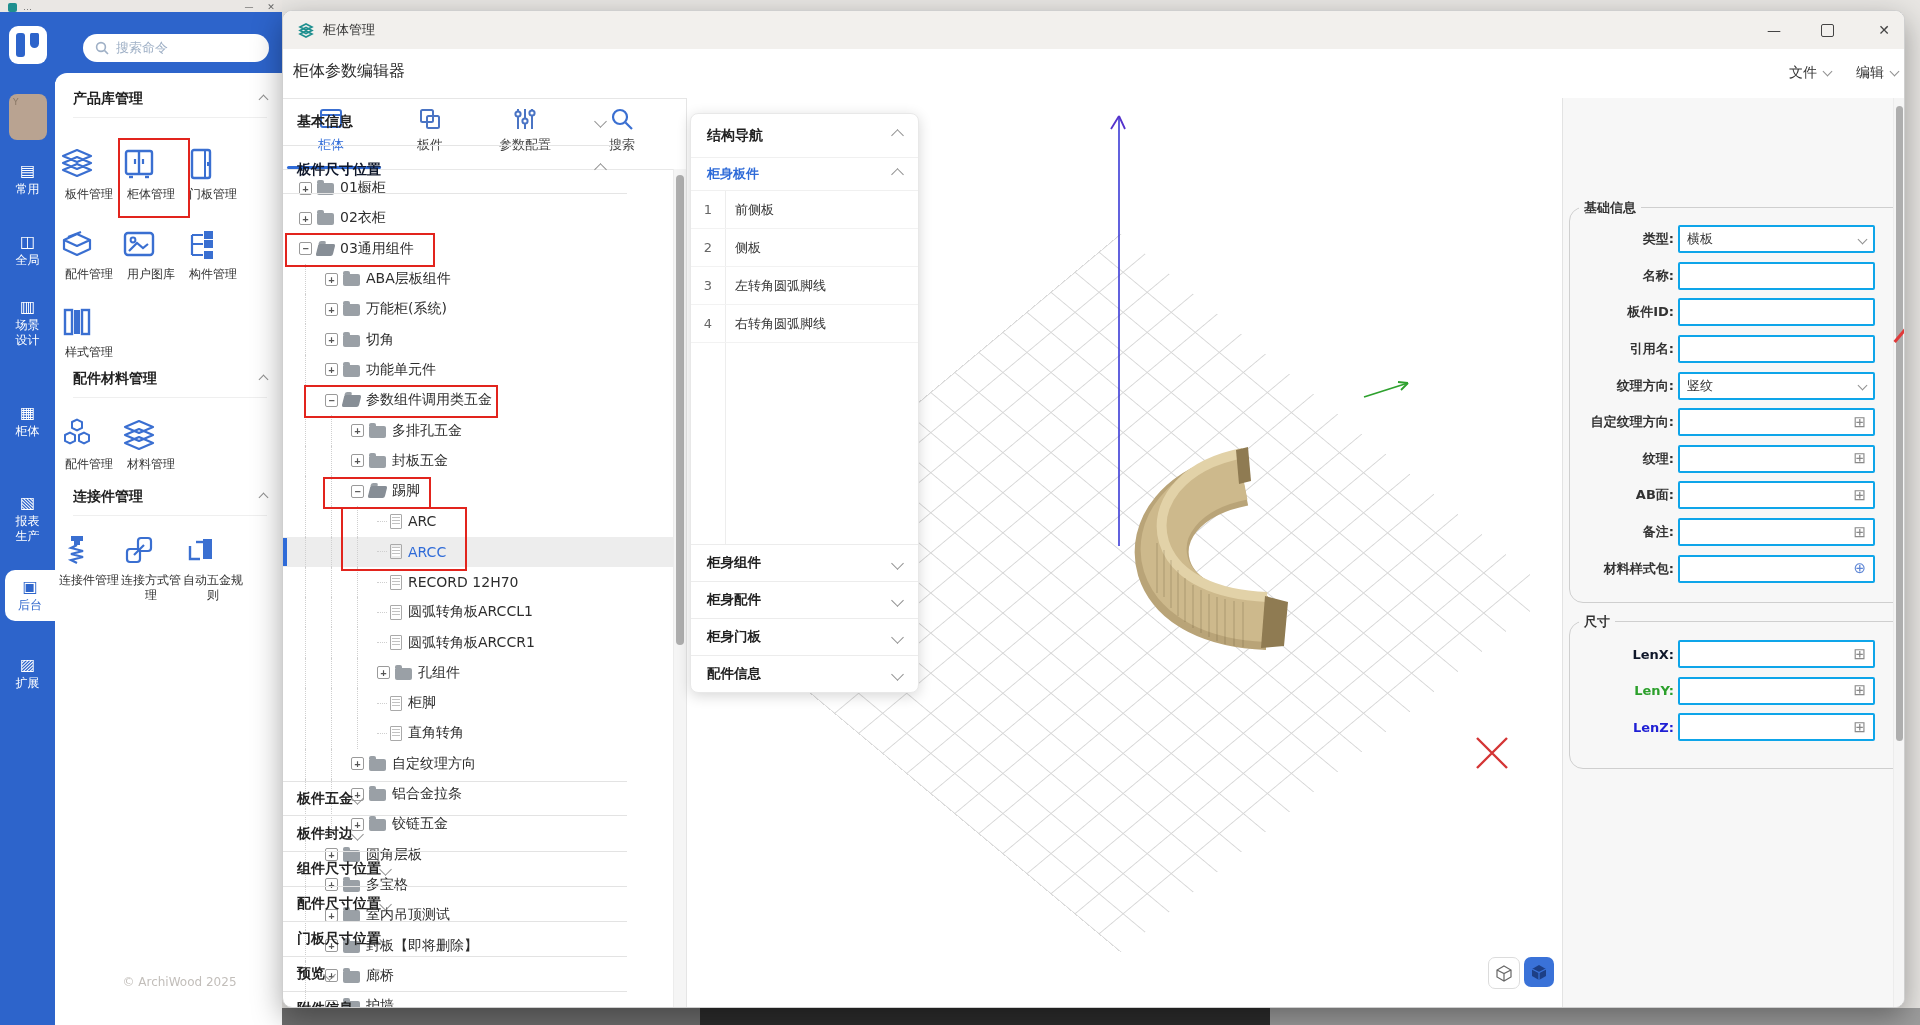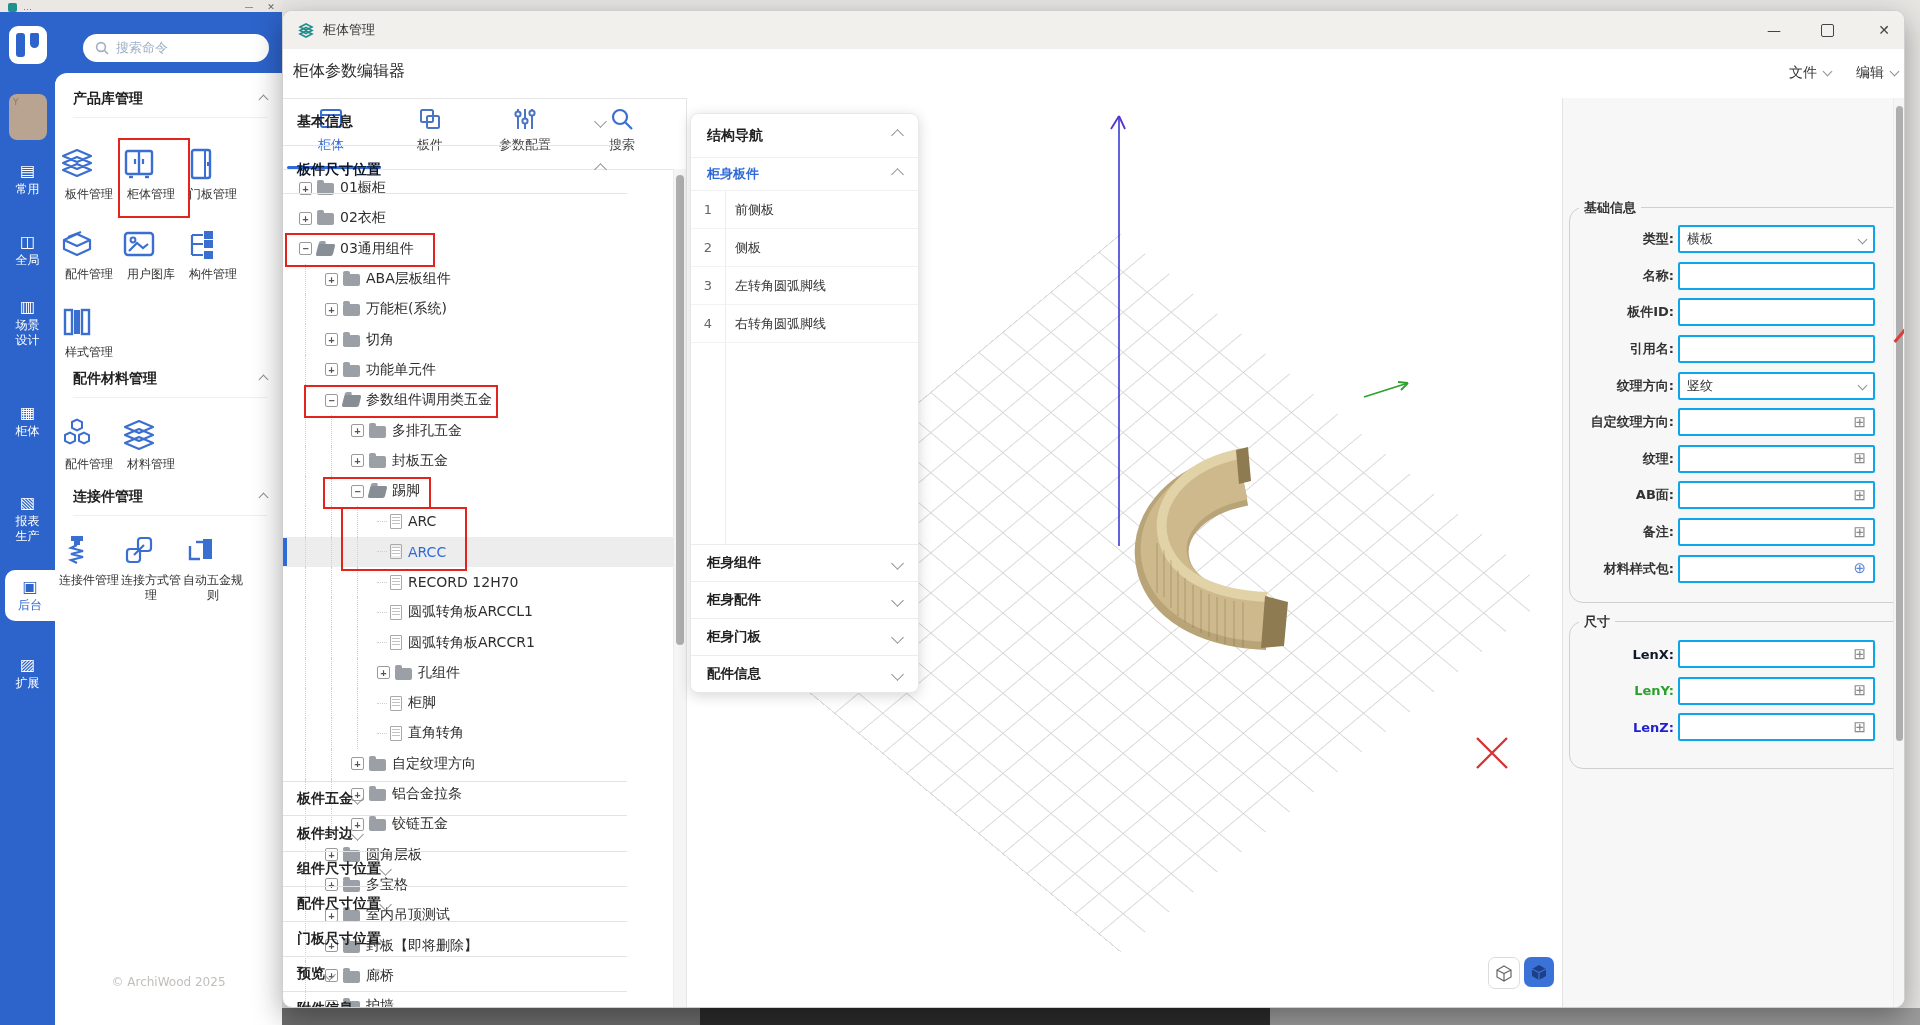--- a/index.html
+++ b/index.html
@@ -28,21 +28,21 @@
   
   .libpanel{left:55px;top:73px;width:227px;height:952px;background:#fff;border-radius:12px 0 0 0}
   .search{left:83px;top:34px;width:186px;height:28px;background:#fff;border-radius:15px;
           display:flex;align-items:center;gap:7px;padding-left:12px;box-sizing:border-box}
   .search .ph{font-size:13px;color:#9fb0c6}
   .phead{position:absolute;left:73px;width:194px;display:flex;align-items:center;justify-content:space-between;
          font-size:14px;font-weight:bold;color:#222;padding-bottom:9px;border-bottom:1px solid #efefef}
   .prow{position:absolute;left:59px;display:flex;gap:2px}
   .pitem{width:60px;display:flex;flex-direction:column;gap:5px}
   .pitem .pl{font-size:12px;line-height:15px;color:#333;text-align:center}
-  .footer{left:55px;top:975px;width:227px;text-align:center;font-size:12px;color:#c2beba}
+  .footer{left:66px;top:975px;width:227px;text-align:center;font-size:12px;color:#c2beba}
   
   .chev{width:8px;height:8px;border-right:1.6px solid #909090;border-bottom:1.6px solid #909090;
         display:inline-block;transform:rotate(45deg);flex:none}
   .chev.up{transform:rotate(-135deg)}
   .chev.sm{width:6px;height:6px}
   
   .win{left:282px;top:10px;width:1623px;height:998px;background:#fff;border:1px solid #cfcfcf;
        border-radius:10px;box-shadow:0 10px 30px rgba(0,0,0,.35);overflow:hidden;box-sizing:border-box}
   .titlebar{left:0;top:0;width:100%;height:38px;background:#f2f0ed;display:flex;align-items:center}
   .titlebar .wlogo{margin:0 8px 0 14px}

